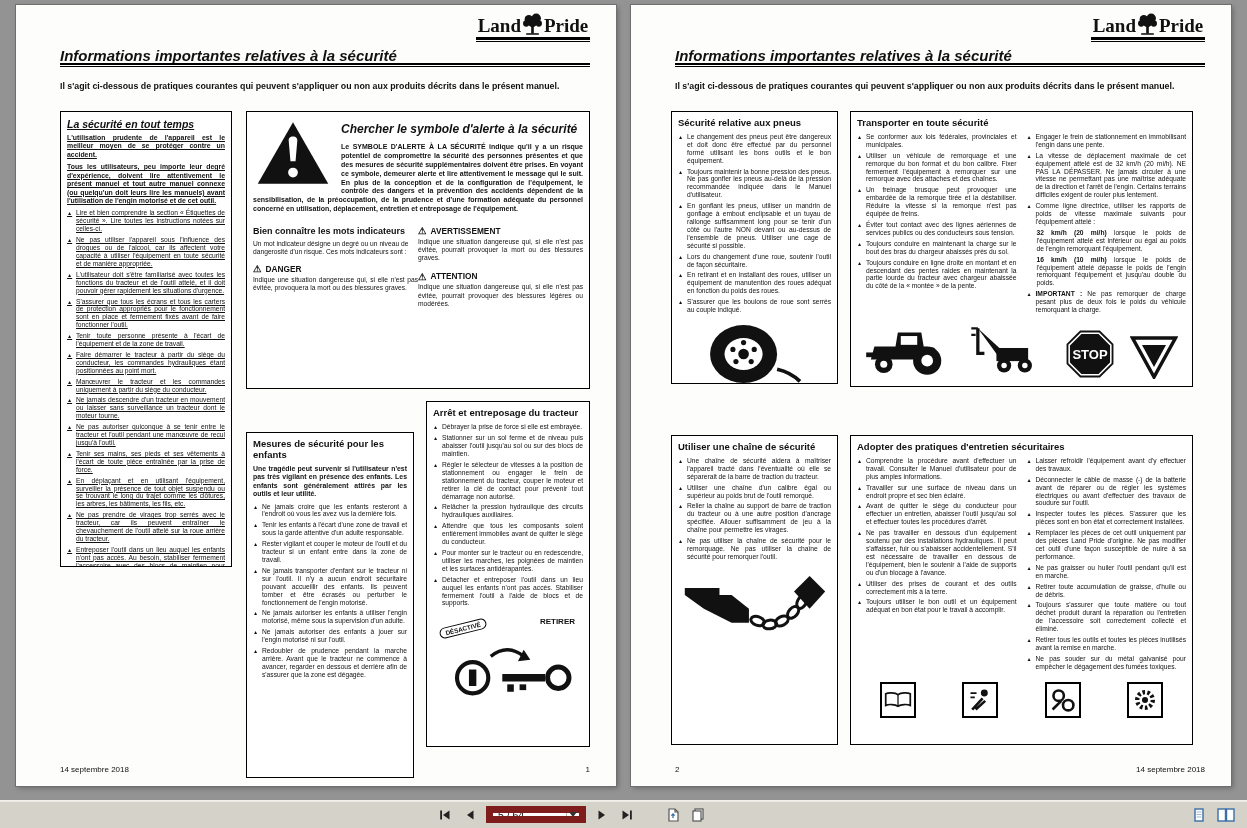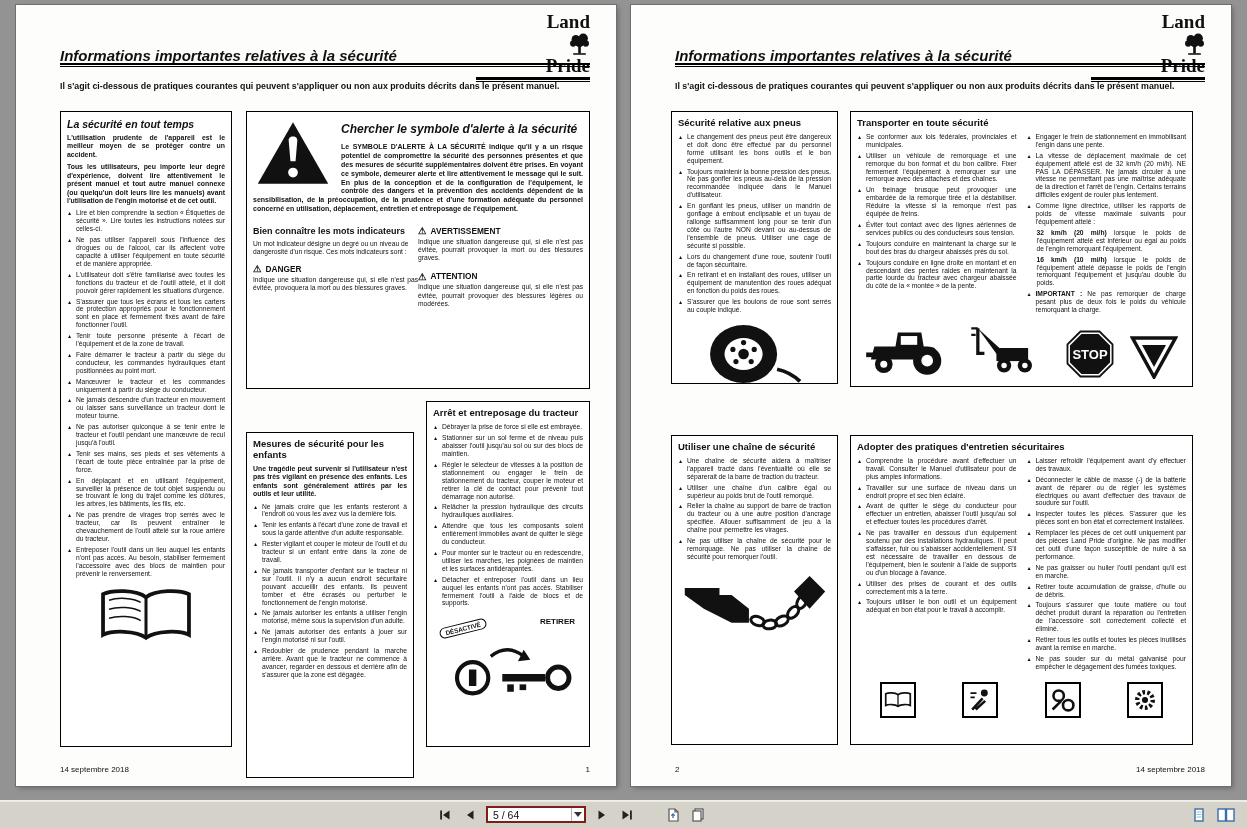--- a/index.html
+++ b/index.html
@@ -2,21 +2,21 @@
 <html><head>
 <meta charset="utf-8">
 <style>
   *{box-sizing:border-box;margin:0;padding:0;}
   html,body{width:1247px;height:828px;}
   body{background:#939393;font-family:"Liberation Sans",sans-serif;color:#111;overflow:hidden;position:relative;}
   .canvas{position:absolute;inset:0 0 28px 0;display:flex;justify-content:center;align-items:flex-start;gap:15px;padding-top:5px;}
   .page{position:relative;width:600px;height:781px;background:#fdfdfc;box-shadow:0 0 0 1px #6f6f6f,2px 2px 5px rgba(0,0,0,.3);}
   .pg-title{position:absolute;left:44px;top:42px;font-size:15px;font-weight:bold;font-style:italic;}
   .logo{position:absolute;top:7px;right:26px;width:114px;}
-  .logo-row{display:flex;align-items:flex-end;justify-content:center;gap:1px;font-family:"Liberation Serif",serif;font-weight:bold;font-size:19px;line-height:1;flex-direction:column;}
+  .logo-row{display:flex;align-items:flex-end;justify-content:center;gap:1px;font-family:"Liberation Serif",serif;font-weight:bold;font-size:19px;line-height:1;}
   .logo-tree{margin-bottom:-1px;}
   .logo-rules{margin-top:2px;border-top:3px solid #000;border-bottom:1px solid #000;height:5px;}
   .head-rule{position:absolute;left:44px;right:26px;top:58px;border-top:2px solid #000;border-bottom:1px solid #000;height:4px;}
   .intro{position:absolute;left:44px;right:30px;top:76px;font-size:8.8px;font-weight:bold;line-height:1.3;}
   .pg-footer{position:absolute;left:44px;right:26px;bottom:12px;display:flex;justify-content:space-between;font-size:8px;}
   .sbox{position:absolute;border:1px solid #000;padding:6px 6px;overflow:hidden;background:#fff;}
   .ttl{font-size:9.5px;font-weight:bold;margin-bottom:4px;line-height:1.15;}
   .ttl.em{font-style:italic;font-size:10.5px;}
   .lead{font-weight:bold;font-size:6.9px;line-height:1.22;text-align:justify;margin-bottom:4px;}
   .bullet{display:flex;margin-bottom:3px;font-size:6.7px;line-height:1.18;text-align:justify;}
@@ -43,21 +43,21 @@
   .keyfig{position:relative;height:88px;margin-top:8px;}
   .pill{position:absolute;left:6px;top:8px;transform:rotate(-14deg);border:1px solid #000;border-radius:8px;padding:1px 5px;font-size:6.3px;font-weight:bold;background:#fff;}
   .retlabel{position:absolute;right:8px;top:2px;font-size:8px;font-weight:bold;}
   .keysvg{position:absolute;left:10px;bottom:2px;}
   .hazrow{display:flex;justify-content:space-around;align-items:center;margin-top:8px;}
   .hazbox{width:36px;height:36px;border:2px solid #000;display:flex;align-items:center;justify-content:center;background:#fff;}
   
   .toolbar{position:absolute;left:0;right:0;bottom:0;height:28px;background:#d5d2c9;border-top:1px solid #f2efe9;box-shadow:inset 0 1px 0 #eceae4;display:flex;align-items:center;}
   .tb-left{display:flex;align-items:center;gap:7px;margin-left:436px;}
   .tbtn{width:18px;height:18px;border:none;background:transparent;display:flex;align-items:center;justify-content:center;cursor:pointer;padding:0;}
-  .pagebox{display:flex;align-items:center;background:#fff;border:2px solid #7f1d1d;height:17px;width:100px;}
+  .pagebox{display:flex;align-items:center;background:#fff;border:7px solid #7f1d1d;height:17px;width:100px;}
   .pageinput{border:none;outline:none;flex:1;height:100%;font-size:10.5px;padding:0 5px;font-family:"Liberation Sans",sans-serif;min-width:0;background:#fff;color:#111;}
   .combo-arrow{width:13px;height:100%;display:flex;align-items:center;justify-content:center;border-left:1px solid #b9b6ae;cursor:pointer;}
   .tb-gap{width:14px;}
   .tb-right{margin-left:auto;display:flex;gap:9px;margin-right:12px;}
 </style>
 </head>
 <body>
 
 <div class="canvas">
 
@@ -75,21 +75,21 @@
             <rect x="17.5" y="24" width="5" height="16" fill="#111"></rect>
           <path d="M8 41 h24" stroke="#111" stroke-width="3"></path>
         </svg>
         <span>Pride</span>
       </div>
       <div class="logo-rules"></div>
     </div>
     <div class="head-rule"></div>
     <p class="intro">Il s'agit ci-dessous de pratiques courantes qui peuvent s'appliquer ou non aux produits décrits dans le présent manuel.</p>
 
-    <section class="sbox" style="left:44px;top:106px;width:172px;height:636px;">
+    <section class="sbox" style="left:44px;top:106px;width:172px;height:456px;text-decoration:underline;">
       <h2 class="ttl em">La sécurité en tout temps</h2>
       <p class="lead">L'utilisation prudente de l'appareil est le meilleur moyen de se protéger contre un accident.</p>
       <p class="lead">Tous les utilisateurs, peu importe leur degré d'expérience, doivent lire attentivement le présent manuel et tout autre manuel connexe (ou quelqu'un doit leurs lire les manuels) avant l'utilisation de l'engin motorisé et de cet outil.</p>
       <div>
           <div class="bullet">
             <span class="tri">▲</span>
             <span class="btxt">Lire et bien comprendre la section « Étiquettes de sécurité ». Lire toutes les instructions notées sur celles-ci.</span>
           </div>
           <div class="bullet">
             <span class="tri">▲</span>

